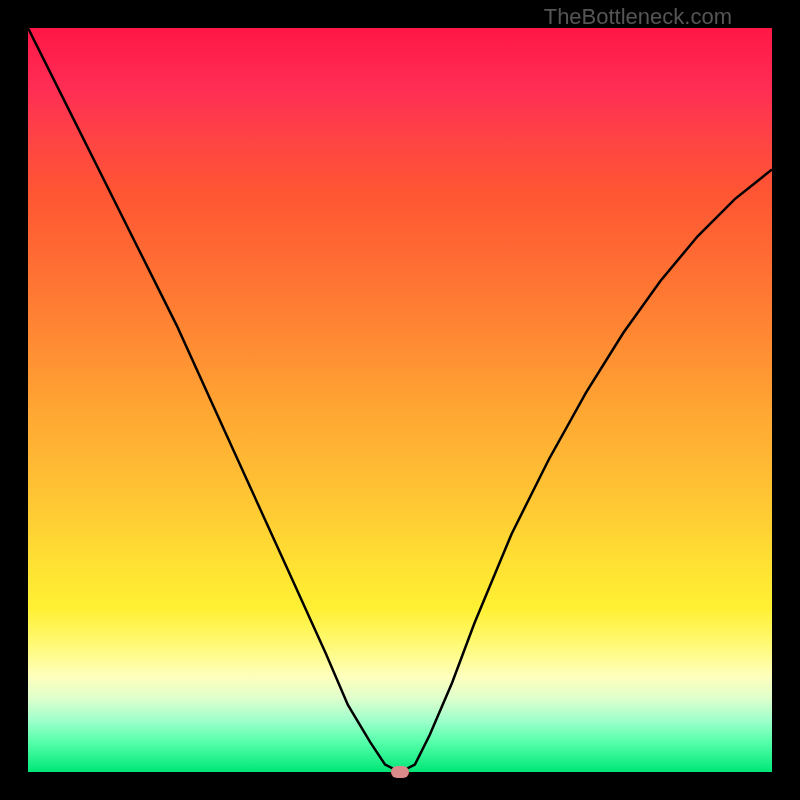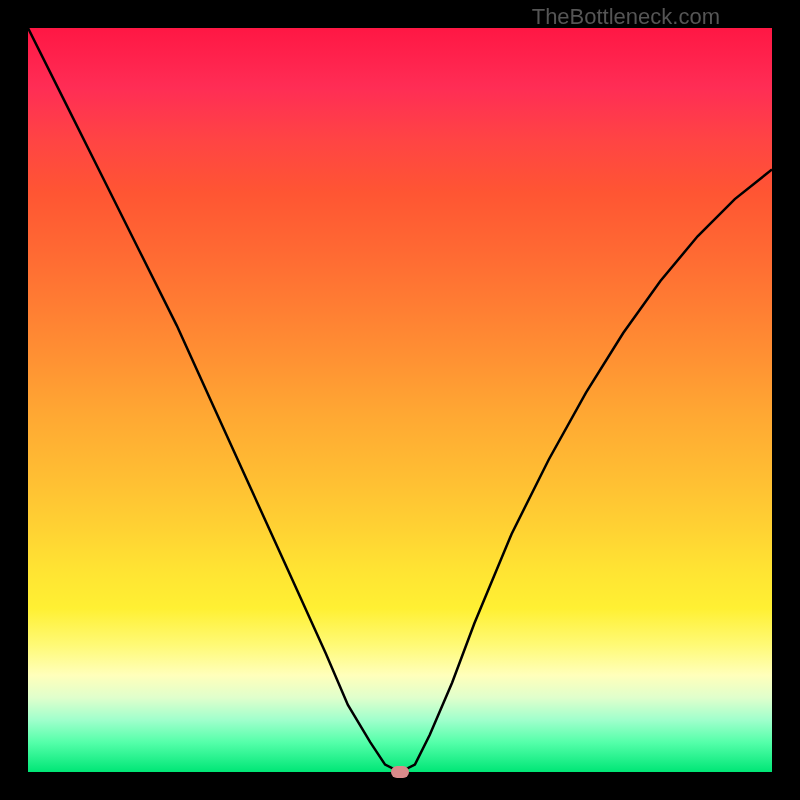--- a/index.html
+++ b/index.html
@@ -7,20 +7,21 @@
   padding: 0;
   width: 800px;
   height: 800px;
   background: black;
   font-family: Arial, sans-serif;
 }
 .container {
   position: relative;
   width: 738px;
   height: 800px;
+  padding-left: 12px;
 }
 .watermark {
   position: absolute;
   top: 4px;
   right: 18px;
   color: #555;
   font-size: 22px;
   font-weight: 500;
   z-index: 10;
 }

